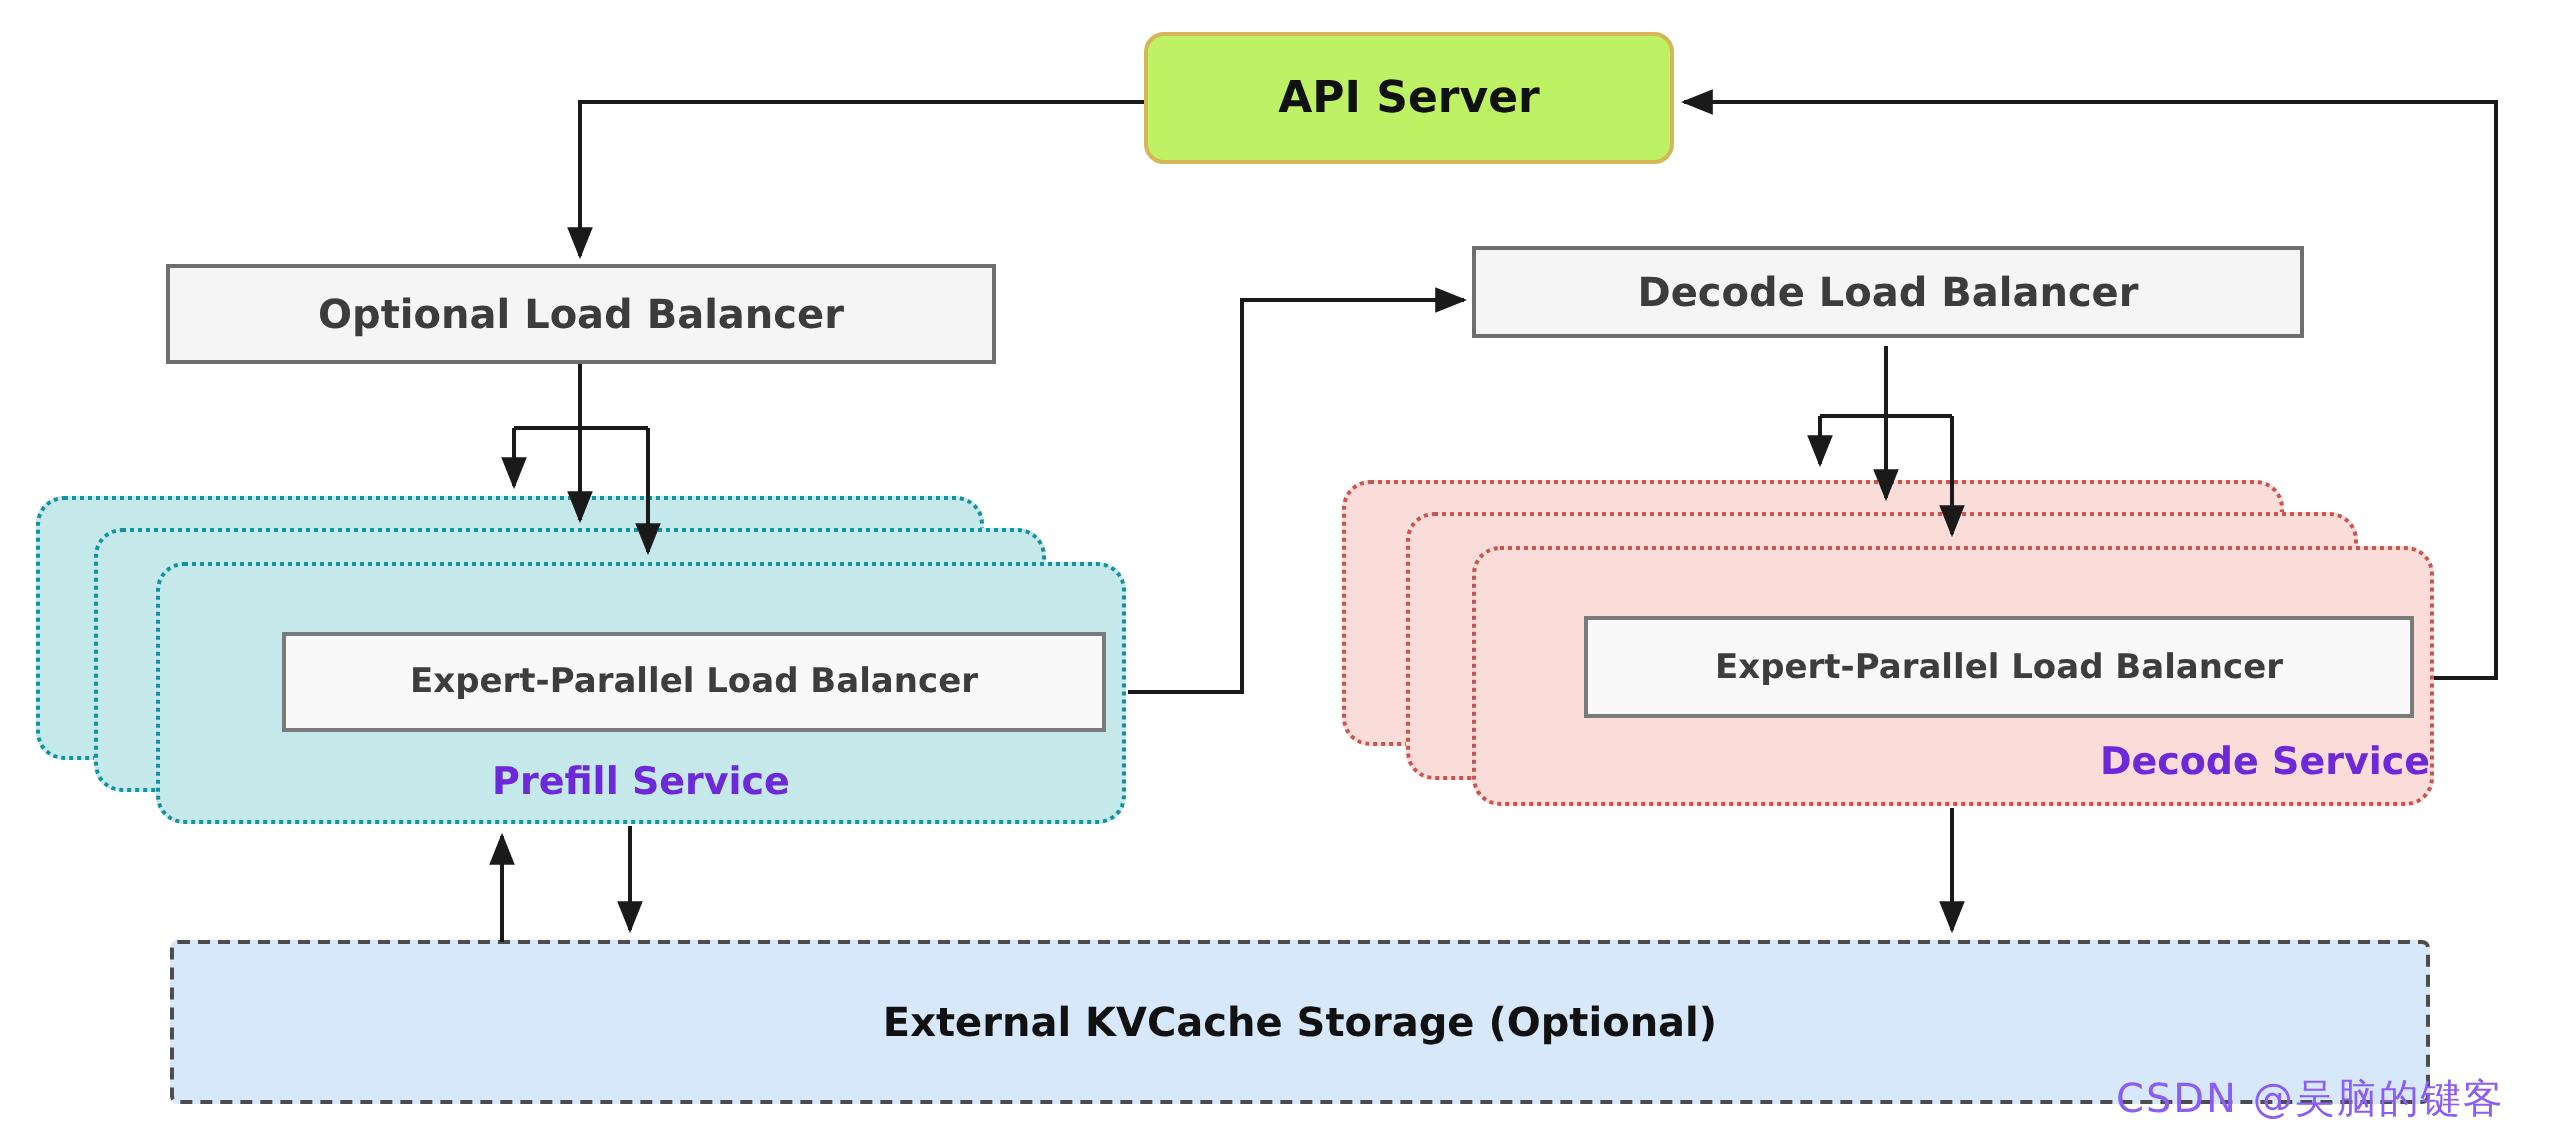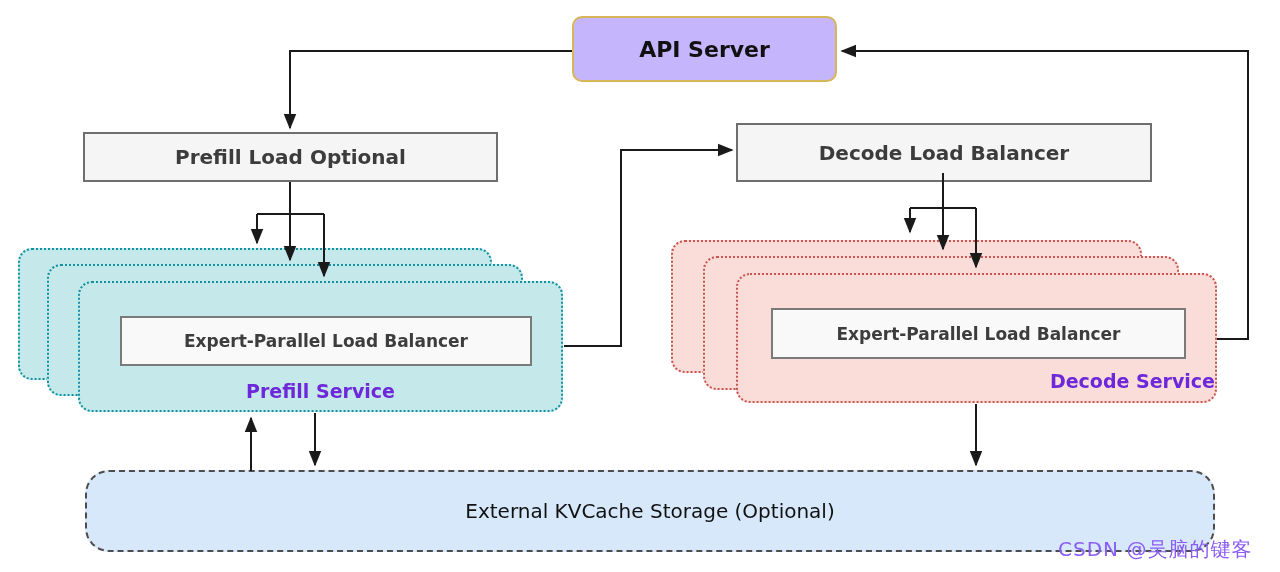--- a/index.html
+++ b/index.html
@@ -4,67 +4,67 @@
 <style>
   html,body{margin:0;padding:0;background:#ffffff;}
   #canvas{
     position:relative;width:1280px;height:572px;background:#ffffff;overflow:hidden;
     font-family:"DejaVu Sans","Liberation Sans",sans-serif;
   }
   .node{position:absolute;box-sizing:border-box;display:flex;align-items:center;justify-content:center;}
   
   .api{
     left:572px;top:16px;width:265px;height:66px;
-    background:#c4b5fd;border:2px solid #D6B656;border-radius:10px;
+    background:#bef264;border:2px solid #D6B656;border-radius:10px;
     font-size:22px;font-weight:bold;color:#111;
   }
   
   .lbbar{
     background:#F5F5F5;border:2px solid #6E6E6E;
     font-size:20px;font-weight:bold;color:#3C3C3C;
   }
   .prefill-lb{left:83px;top:132px;width:415px;height:50px;}
-  .decode-lb{left:736px;top:123px;width:416px;height:59px;}
+  .decode-lb{left:736px;top:123px;width:416px;height:46px;}
   
   .card{position:absolute;box-sizing:border-box;border-radius:14px;}
   .teal{background:#C5E8EB;border:2px dotted #12929E;}
   .pink{background:#FADCD9;border:2px dotted #C9554E;}
   .eplb{
     position:absolute;box-sizing:border-box;
     background:#F9F9F9;border:2px solid #7A7A7A;
     display:flex;align-items:center;justify-content:center;
-    font-size:17px;font-weight:bold;color:#3D3D3D;
+    font-size:17px;font-weight:bold;color:#3D3D3D;margin-left:21px;
   }
   .svc-label{
     position:absolute;left:0;right:0;text-align:center;
     font-size:19px;font-weight:bold;color:#6d28d9;
   }
   
   .kvcache{
     left:85px;top:470px;width:1130px;height:82px;
-    background:#D7E8FB;border:2px dashed #4D4D4D;border-radius:24px;
-    font-size:20px;font-weight:normal;color:#111;
+    background:#D7E8FB;border:2px dashed #4D4D4D;border-radius:4px;
+    font-size:20px;font-weight:bold;color:#111;
   }
   #wires{position:absolute;left:0;top:0;z-index:10;pointer-events:none;}
   .watermark{
     position:absolute;top:536px;left:1058px;z-index:20;
     font-size:20px;color:#8b5cf6;letter-spacing:1px;white-space:nowrap;
   }
 </style>
 </head>
 <body>
 
 <div id="canvas">
 
   <div class="node api">
     <span>API Server</span>
   </div>
 
   <div class="node lbbar prefill-lb">
-    <span>Prefill Load Optional</span>
+    <span>Optional Load Balancer</span>
   </div>
 
   <div class="node lbbar decode-lb">
     <span>Decode Load Balancer</span>
   </div>
 
   <div class="card teal" style="left:18px;top:248px;width:474px;height:132px;"></div>
   <div class="card teal" style="left:47px;top:264px;width:476px;height:132px;"></div>
   <div class="card teal" style="left:78px;top:281px;width:485px;height:131px;">
     <div class="eplb" style="left:40px;top:33px;width:412px;height:50px;">

